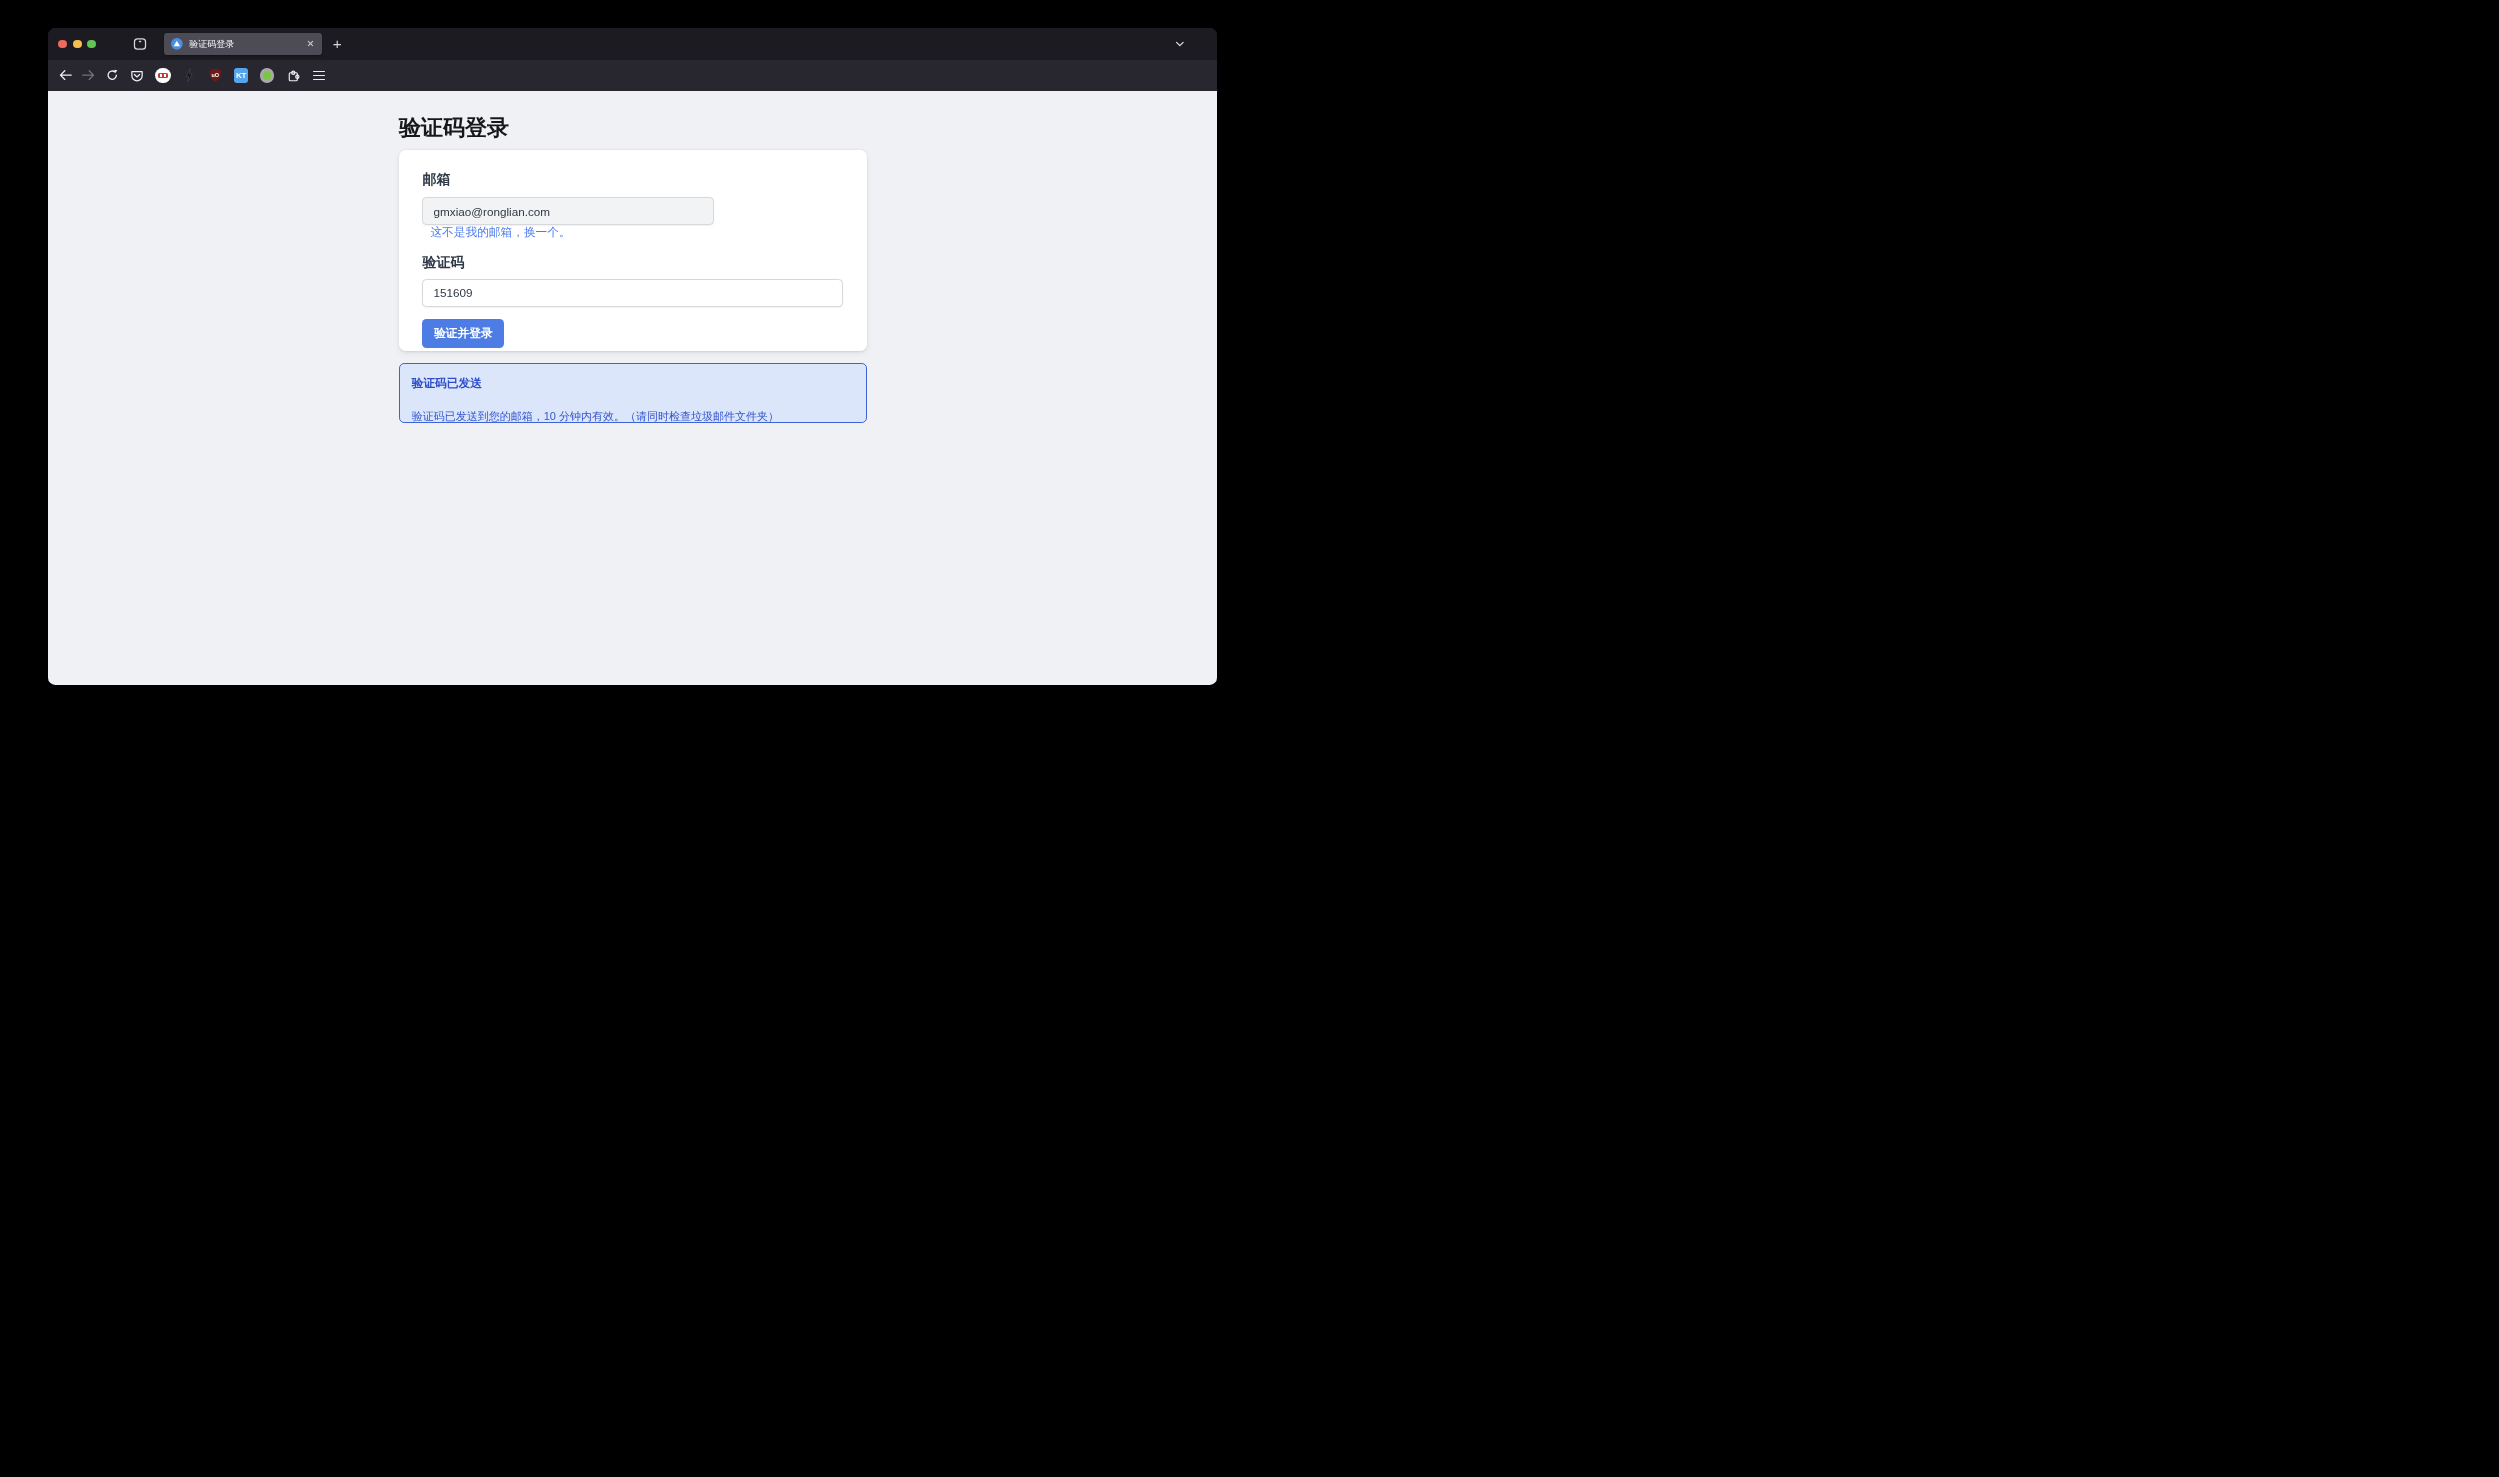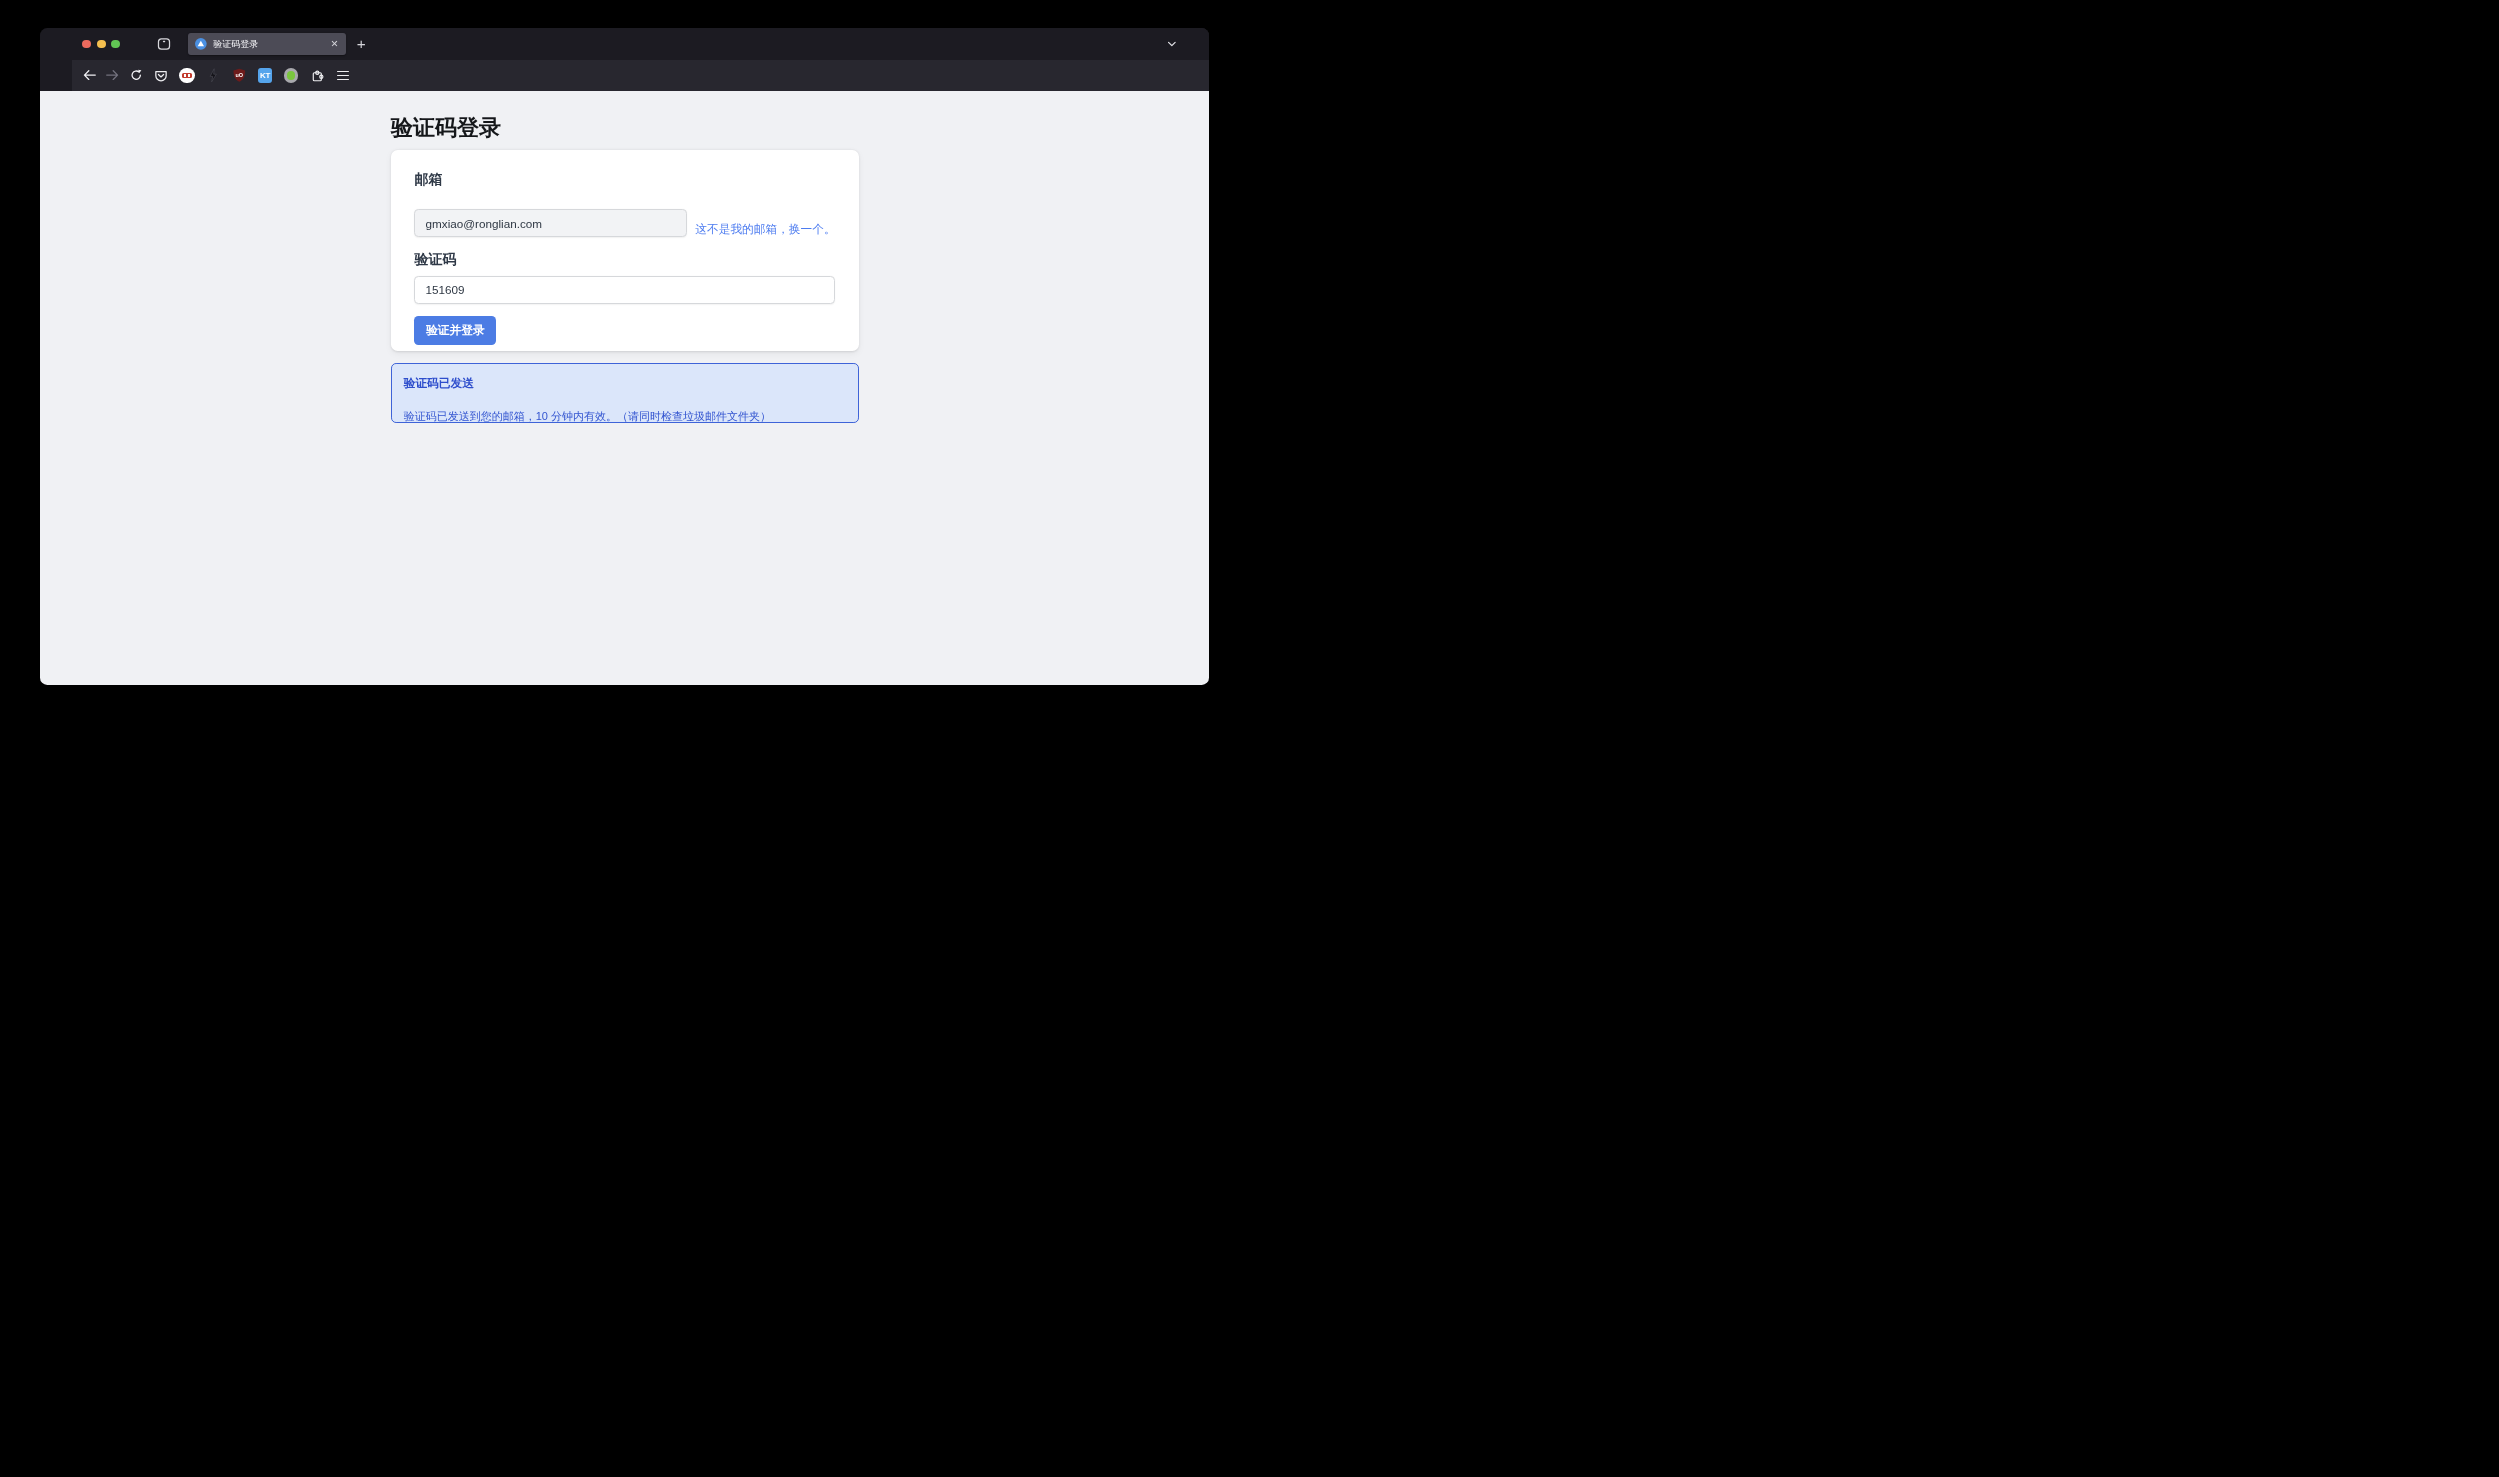--- a/index.html
+++ b/index.html
@@ -1,19 +1,19 @@
 <!DOCTYPE html>
 <html style="font-size:11.7px"><head>
 <meta charset="utf-8">
 <style>
   * { margin:0; padding:0; box-sizing:border-box; }
   html,body { width:1250px; height:739px; background:#000; font-family:"Liberation Sans","DejaVu Sans",sans-serif; }
 
-  .window { position:absolute; left:40px; top:28px; width:1169px; height:657px;
-            border-radius:7.3px; overflow:hidden; background:#1c1b22;padding-left:32px; }
+  .window { position:absolute; left:48px; top:28px; width:1169px; height:657px;
+            border-radius:7.3px; overflow:hidden; background:#1c1b22; }
 
   
   .tabbar { position:relative; height:32px; background:#1c1b22; display:flex; align-items:center; padding-left:10.2px; }
   .traffic { display:flex; gap:5.8px; align-items:center; }
   .dot { width:8.8px; height:8.8px; border-radius:50%; }
   .dot.red{ background:#ec6a5e; } .dot.yellow{ background:#f4bf4f; } .dot.green{ background:#61c554; }
   .ffview { margin-left:37px; width:14.6px; height:14.6px; display:flex; align-items:center; justify-content:center; }
   .tab { margin-left:16px; width:158px; height:22.6px; background:#4c4b56; border-radius:2.9px;
          display:flex; align-items:center; padding:0 7.3px; gap:6.6px; box-shadow:0 0.7px 1.5px rgba(0,0,0,.35); }
   .tab-title { flex:1; font-size:9px; color:#fbfbfe; white-space:nowrap; overflow:hidden; }
@@ -44,21 +44,21 @@
   .hamburger { display:flex; flex-direction:column; gap:2.9px; }
   .hamburger i { display:block; width:11.7px; height:1.3px; background:#ededf0; border-radius:0.7px; }
 
   
   .content { position:absolute; top:63px; left:0; right:0; bottom:0; background:#f0f1f4; }
   .page-title { position:absolute; left:351px; top:22px; font-size:22px; font-weight:700; color:#15171a; }
 
   .card { position:absolute; left:351px; top:59px; width:468px; height:201px; background:#fff;
           border-radius:6.6px; box-shadow:0 0.7px 2.2px rgba(0,0,0,.10), 0 2.9px 7.3px rgba(0,0,0,.05); padding:21px 23.4px 0 23.4px; }
   .field-label { font-size:14px; font-weight:600; color:#2f3947; }
-  .email-row { margin-top:20px; display:flex; align-items:flex-end; }
+  .email-row { margin-top:8px; display:flex; align-items:flex-start;flex-direction:column; }
   .tfield { height:28px; border:0.7px solid #d6d8db; border-radius:4.4px; font-size:11.7px; color:#2f3844;
             padding:0 10.2px; font-family:"Liberation Sans","DejaVu Sans",sans-serif; outline:none; }
   .email-input { width:292px; background:#f2f3f5; box-shadow:0 0.7px 1.5px rgba(0,0,0,.06); }
   .change-link { margin-left:8px; font-size:11.7px; color:#4d7cf0; text-decoration:none; white-space:nowrap; }
   .code-label { margin-top:14px; }
   .code-input { margin-top:6.6px; width:421px; background:#fff; box-shadow:0 0.7px 1.5px rgba(0,0,0,.05); display:block; }
   .submit-btn { margin-top:12.4px; width:82px; height:29px; border:none; border-radius:4.4px; background:#4c7ce4;
                 color:#fff; font-size:11.7px; font-weight:600; font-family:inherit; cursor:pointer; }
 
   .alert { position:absolute; left:351px; top:272px; width:468px; height:60px; background:#dbe6fa;

